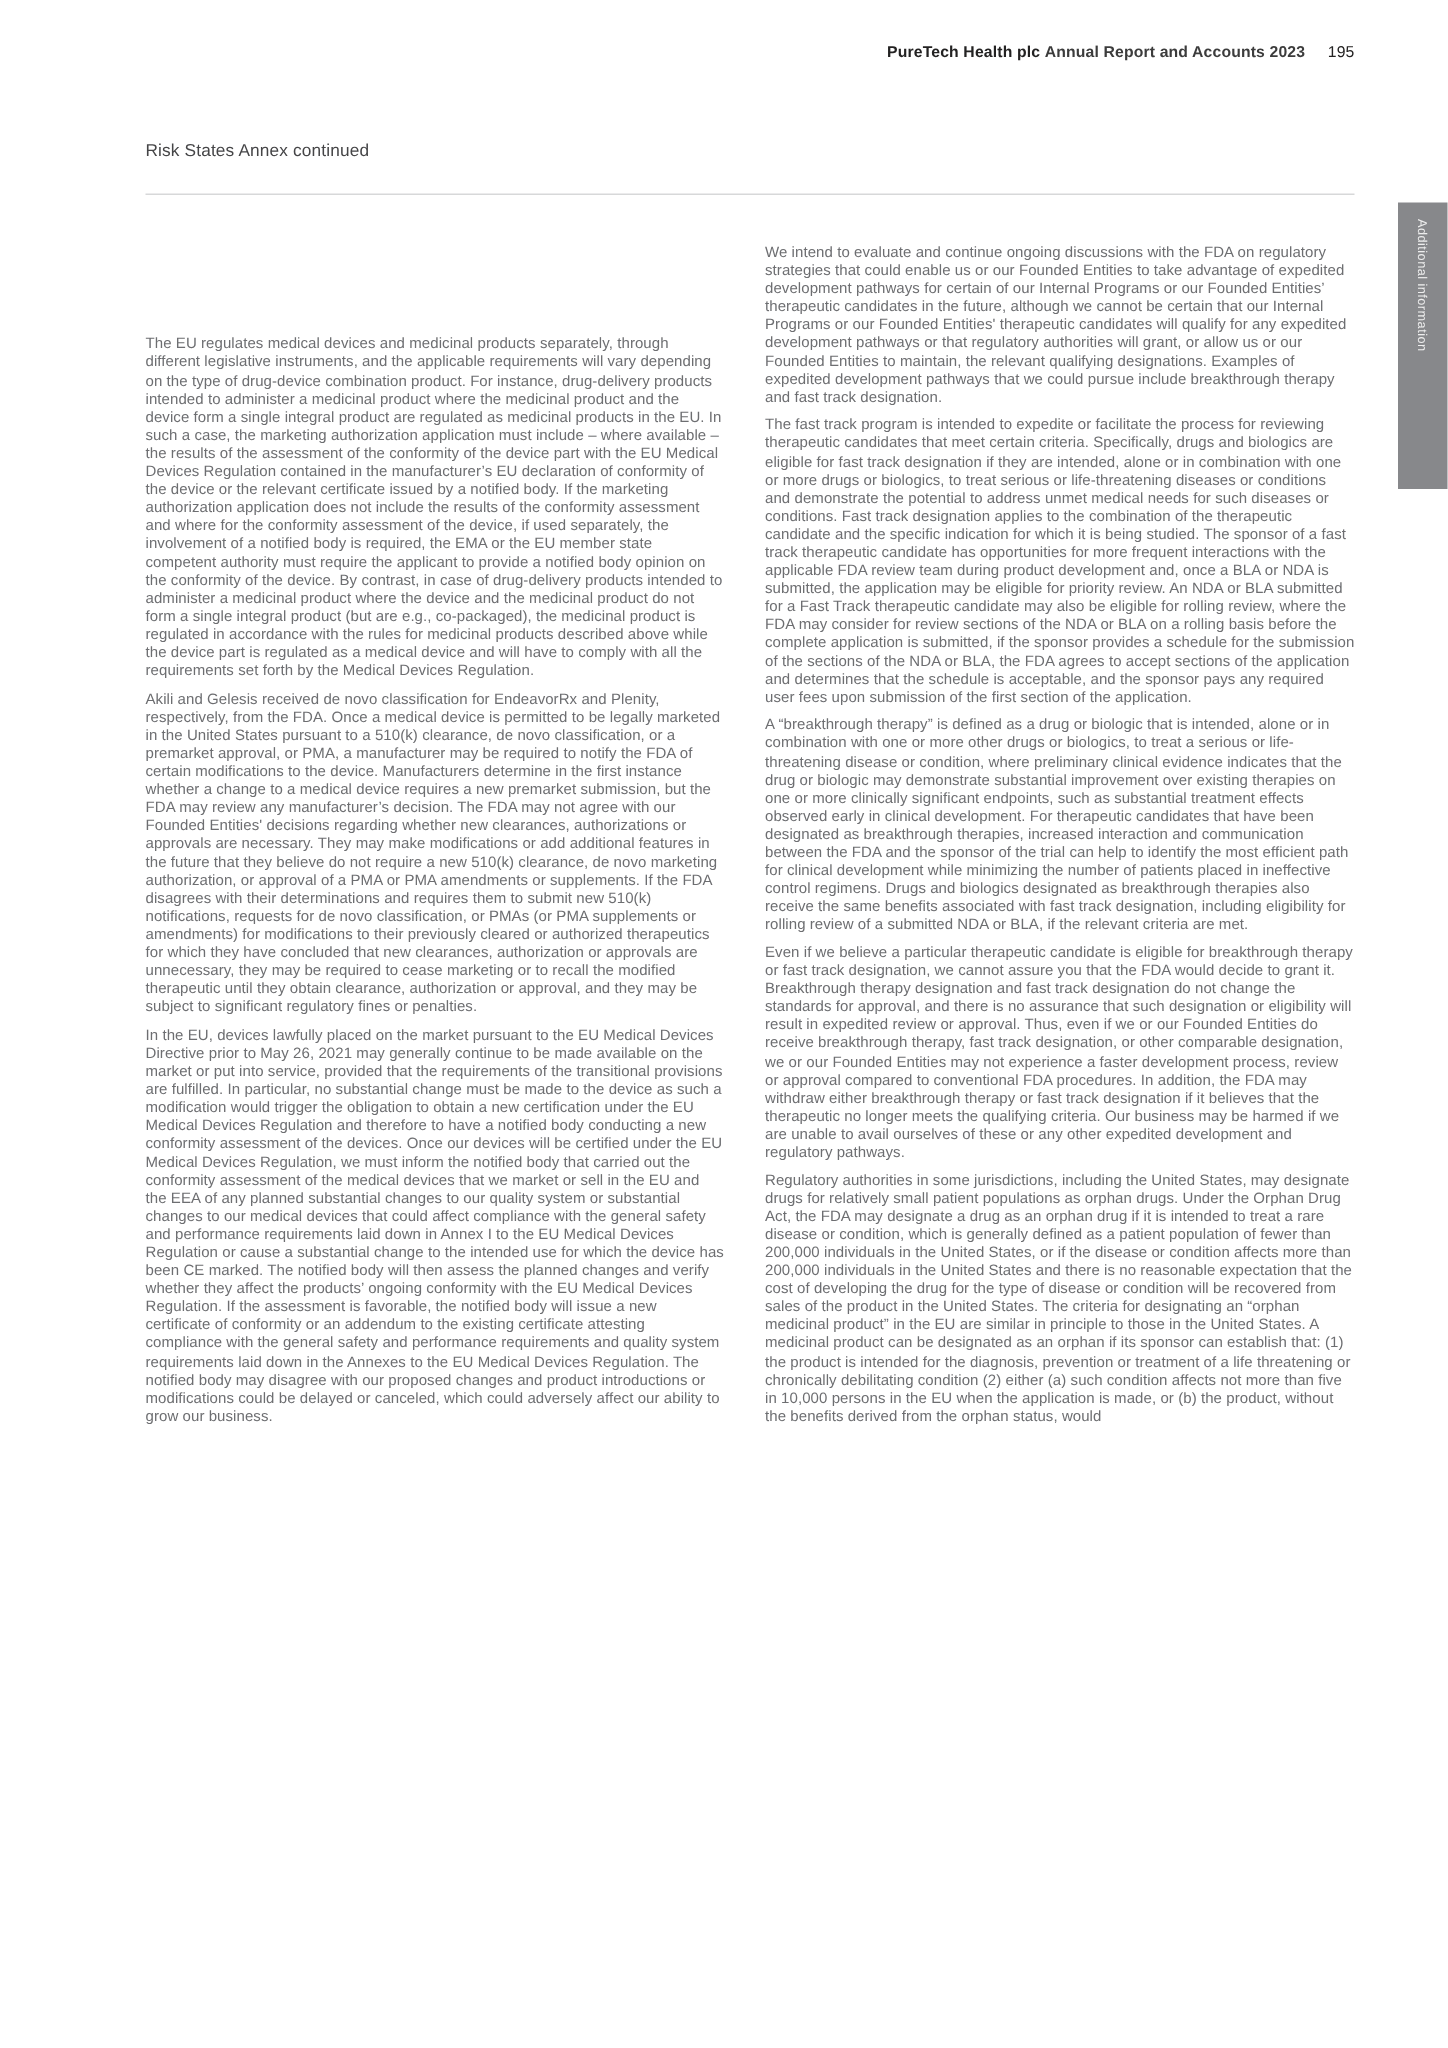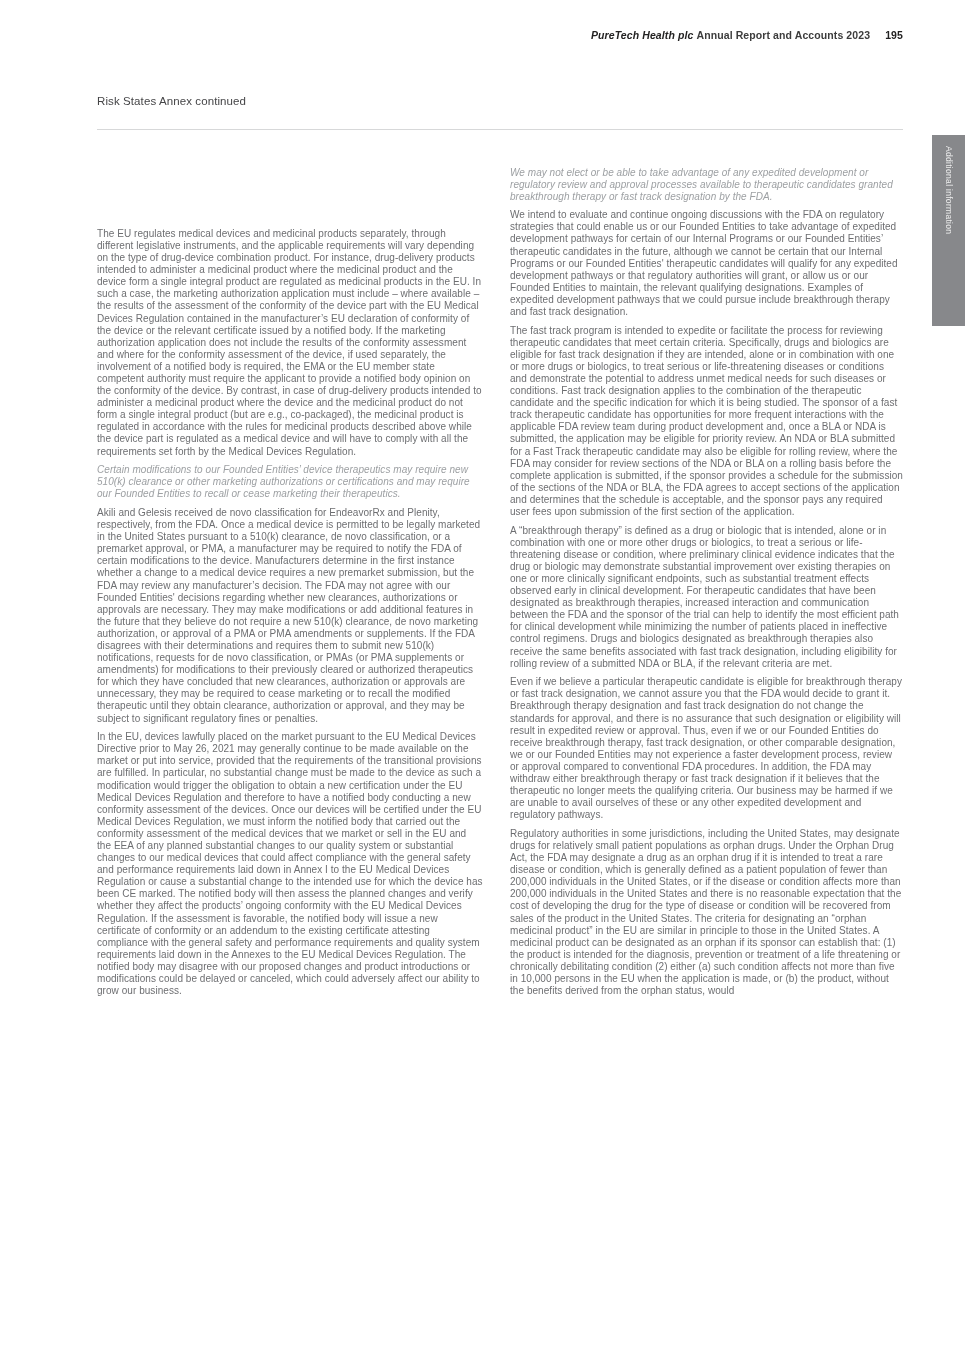--- a/index.html
+++ b/index.html
@@ -13,23 +13,23 @@
   }
   .running-header {
     position: absolute;
     top: 29px; left: 0;
     width: 903px;
     text-align: right;
     font-size: 10.5px;
     color: #232222;
     letter-spacing: 0.1px;
   }
-  .running-header .brand { font-weight: bold; font-style: italic; }
+  .running-header .brand { font-weight: bold; }
   .running-header .report { font-weight: bold; margin-left: 0; color: #3c3c3c; }
-  .running-header .pageno { font-weight: bold; margin-left: 12px; }
+  .running-header .pageno { font-weight: normal; margin-left: 12px; }
   .section-title {
     position: absolute;
     top: 95px; left: 97px;
     font-size: 11.5px;
     color: #454547;
     letter-spacing: 0.1px;
   }
   .rule {
     position: absolute;
     top: 129px; left: 97px;
@@ -93,27 +93,25 @@
   <div class="rule"></div>
 
   <aside class="side-tab">
     <span class="side-tab-label">Additional information</span>
   </aside>
 
   <main class="columns">
 
     <section class="col col-left">
       <p>The EU regulates medical devices and medicinal products separately, through different legislative instruments, and the applicable requirements will vary depending on the type of drug-device combination product. For instance, drug-delivery products intended to administer a medicinal product where the medicinal product and the device form a single integral product are regulated as medicinal products in the EU. In such a case, the marketing authorization application must include – where available – the results of the assessment of the conformity of the device part with the EU Medical Devices Regulation contained in the manufacturer’s EU declaration of conformity of the device or the relevant certificate issued by a notified body. If the marketing authorization application does not include the results of the conformity assessment and where for the conformity assessment of the device, if used separately, the involvement of a notified body is required, the EMA or the EU member state competent authority must require the applicant to provide a notified body opinion on the conformity of the device. By contrast, in case of drug-delivery products intended to administer a medicinal product where the device and the medicinal product do not form a single integral product (but are e.g., co-packaged), the medicinal product is regulated in accordance with the rules for medicinal products described above while the device part is regulated as a medical device and will have to comply with all the requirements set forth by the Medical Devices Regulation.</p>
-      <h3 class="subhead">Certain modifications to our Founded Entities’ device therapeutics may require new 510(k) clearance or other marketing authorizations or certifications and may require our Founded Entities to recall or cease marketing their therapeutics.</h3>
       <p>Akili and Gelesis received de novo classification for EndeavorRx and Plenity, respectively, from the FDA. Once a medical device is permitted to be legally marketed in the United States pursuant to a 510(k) clearance, de novo classification, or a premarket approval, or PMA, a manufacturer may be required to notify the FDA of certain modifications to the device. Manufacturers determine in the first instance whether a change to a medical device requires a new premarket submission, but the FDA may review any manufacturer’s decision. The FDA may not agree with our Founded Entities' decisions regarding whether new clearances, authorizations or approvals are necessary. They may make modifications or add additional features in the future that they believe do not require a new 510(k) clearance, de novo marketing authorization, or approval of a PMA or PMA amendments or supplements. If the FDA disagrees with their determinations and requires them to submit new 510(k) notifications, requests for de novo classification, or PMAs (or PMA supplements or amendments) for modifications to their previously cleared or authorized therapeutics for which they have concluded that new clearances, authorization or approvals are unnecessary, they may be required to cease marketing or to recall the modified therapeutic until they obtain clearance, authorization or approval, and they may be subject to significant regulatory fines or penalties.</p>
       <p>In the EU, devices lawfully placed on the market pursuant to the EU Medical Devices Directive prior to May 26, 2021 may generally continue to be made available on the market or put into service, provided that the requirements of the transitional provisions are fulfilled. In particular, no substantial change must be made to the device as such a modification would trigger the obligation to obtain a new certification under the EU Medical Devices Regulation and therefore to have a notified body conducting a new conformity assessment of the devices. Once our devices will be certified under the EU Medical Devices Regulation, we must inform the notified body that carried out the conformity assessment of the medical devices that we market or sell in the EU and the EEA of any planned substantial changes to our quality system or substantial changes to our medical devices that could affect compliance with the general safety and performance requirements laid down in Annex I to the EU Medical Devices Regulation or cause a substantial change to the intended use for which the device has been CE marked. The notified body will then assess the planned changes and verify whether they affect the products’ ongoing conformity with the EU Medical Devices Regulation. If the assessment is favorable, the notified body will issue a new certificate of conformity or an addendum to the existing certificate attesting compliance with the general safety and performance requirements and quality system requirements laid down in the Annexes to the EU Medical Devices Regulation. The notified body may disagree with our proposed changes and product introductions or modifications could be delayed or canceled, which could adversely affect our ability to grow our business.</p>
     </section>
 
     <section class="col col-right">
-      <h3 class="subhead">We may not elect or be able to take advantage of any expedited development or regulatory review and approval processes available to therapeutic candidates granted breakthrough therapy or fast track designation by the FDA.</h3>
       <p>We intend to evaluate and continue ongoing discussions with the FDA on regulatory strategies that could enable us or our Founded Entities to take advantage of expedited development pathways for certain of our Internal Programs or our Founded Entities’ therapeutic candidates in the future, although we cannot be certain that our Internal Programs or our Founded Entities' therapeutic candidates will qualify for any expedited development pathways or that regulatory authorities will grant, or allow us or our Founded Entities to maintain, the relevant qualifying designations. Examples of expedited development pathways that we could pursue include breakthrough therapy and fast track designation.</p>
       <p>The fast track program is intended to expedite or facilitate the process for reviewing therapeutic candidates that meet certain criteria. Specifically, drugs and biologics are eligible for fast track designation if they are intended, alone or in combination with one or more drugs or biologics, to treat serious or life-threatening diseases or conditions and demonstrate the potential to address unmet medical needs for such diseases or conditions. Fast track designation applies to the combination of the therapeutic candidate and the specific indication for which it is being studied. The sponsor of a fast track therapeutic candidate has opportunities for more frequent interactions with the applicable FDA review team during product development and, once a BLA or NDA is submitted, the application may be eligible for priority review. An NDA or BLA submitted for a Fast Track therapeutic candidate may also be eligible for rolling review, where the FDA may consider for review sections of the NDA or BLA on a rolling basis before the complete application is submitted, if the sponsor provides a schedule for the submission of the sections of the NDA or BLA, the FDA agrees to accept sections of the application and determines that the schedule is acceptable, and the sponsor pays any required user fees upon submission of the first section of the application.</p>
       <p>A “breakthrough therapy” is defined as a drug or biologic that is intended, alone or in combination with one or more other drugs or biologics, to treat a serious or life-threatening disease or condition, where preliminary clinical evidence indicates that the drug or biologic may demonstrate substantial improvement over existing therapies on one or more clinically significant endpoints, such as substantial treatment effects observed early in clinical development. For therapeutic candidates that have been designated as breakthrough therapies, increased interaction and communication between the FDA and the sponsor of the trial can help to identify the most efficient path for clinical development while minimizing the number of patients placed in ineffective control regimens. Drugs and biologics designated as breakthrough therapies also receive the same benefits associated with fast track designation, including eligibility for rolling review of a submitted NDA or BLA, if the relevant criteria are met.</p>
       <p>Even if we believe a particular therapeutic candidate is eligible for breakthrough therapy or fast track designation, we cannot assure you that the FDA would decide to grant it. Breakthrough therapy designation and fast track designation do not change the standards for approval, and there is no assurance that such designation or eligibility will result in expedited review or approval. Thus, even if we or our Founded Entities do receive breakthrough therapy, fast track designation, or other comparable designation, we or our Founded Entities may not experience a faster development process, review or approval compared to conventional FDA procedures. In addition, the FDA may withdraw either breakthrough therapy or fast track designation if it believes that the therapeutic no longer meets the qualifying criteria. Our business may be harmed if we are unable to avail ourselves of these or any other expedited development and regulatory pathways.</p>
       <p>Regulatory authorities in some jurisdictions, including the United States, may designate drugs for relatively small patient populations as orphan drugs. Under the Orphan Drug Act, the FDA may designate a drug as an orphan drug if it is intended to treat a rare disease or condition, which is generally defined as a patient population of fewer than 200,000 individuals in the United States, or if the disease or condition affects more than 200,000 individuals in the United States and there is no reasonable expectation that the cost of developing the drug for the type of disease or condition will be recovered from sales of the product in the United States. The criteria for designating an “orphan medicinal product” in the EU are similar in principle to those in the United States. A medicinal product can be designated as an orphan if its sponsor can establish that: (1) the product is intended for the diagnosis, prevention or treatment of a life threatening or chronically debilitating condition (2) either (a) such condition affects not more than five in 10,000 persons in the EU when the application is made, or (b) the product, without the benefits derived from the orphan status, would</p>
     </section>
 
   </main>
 
 </div>

